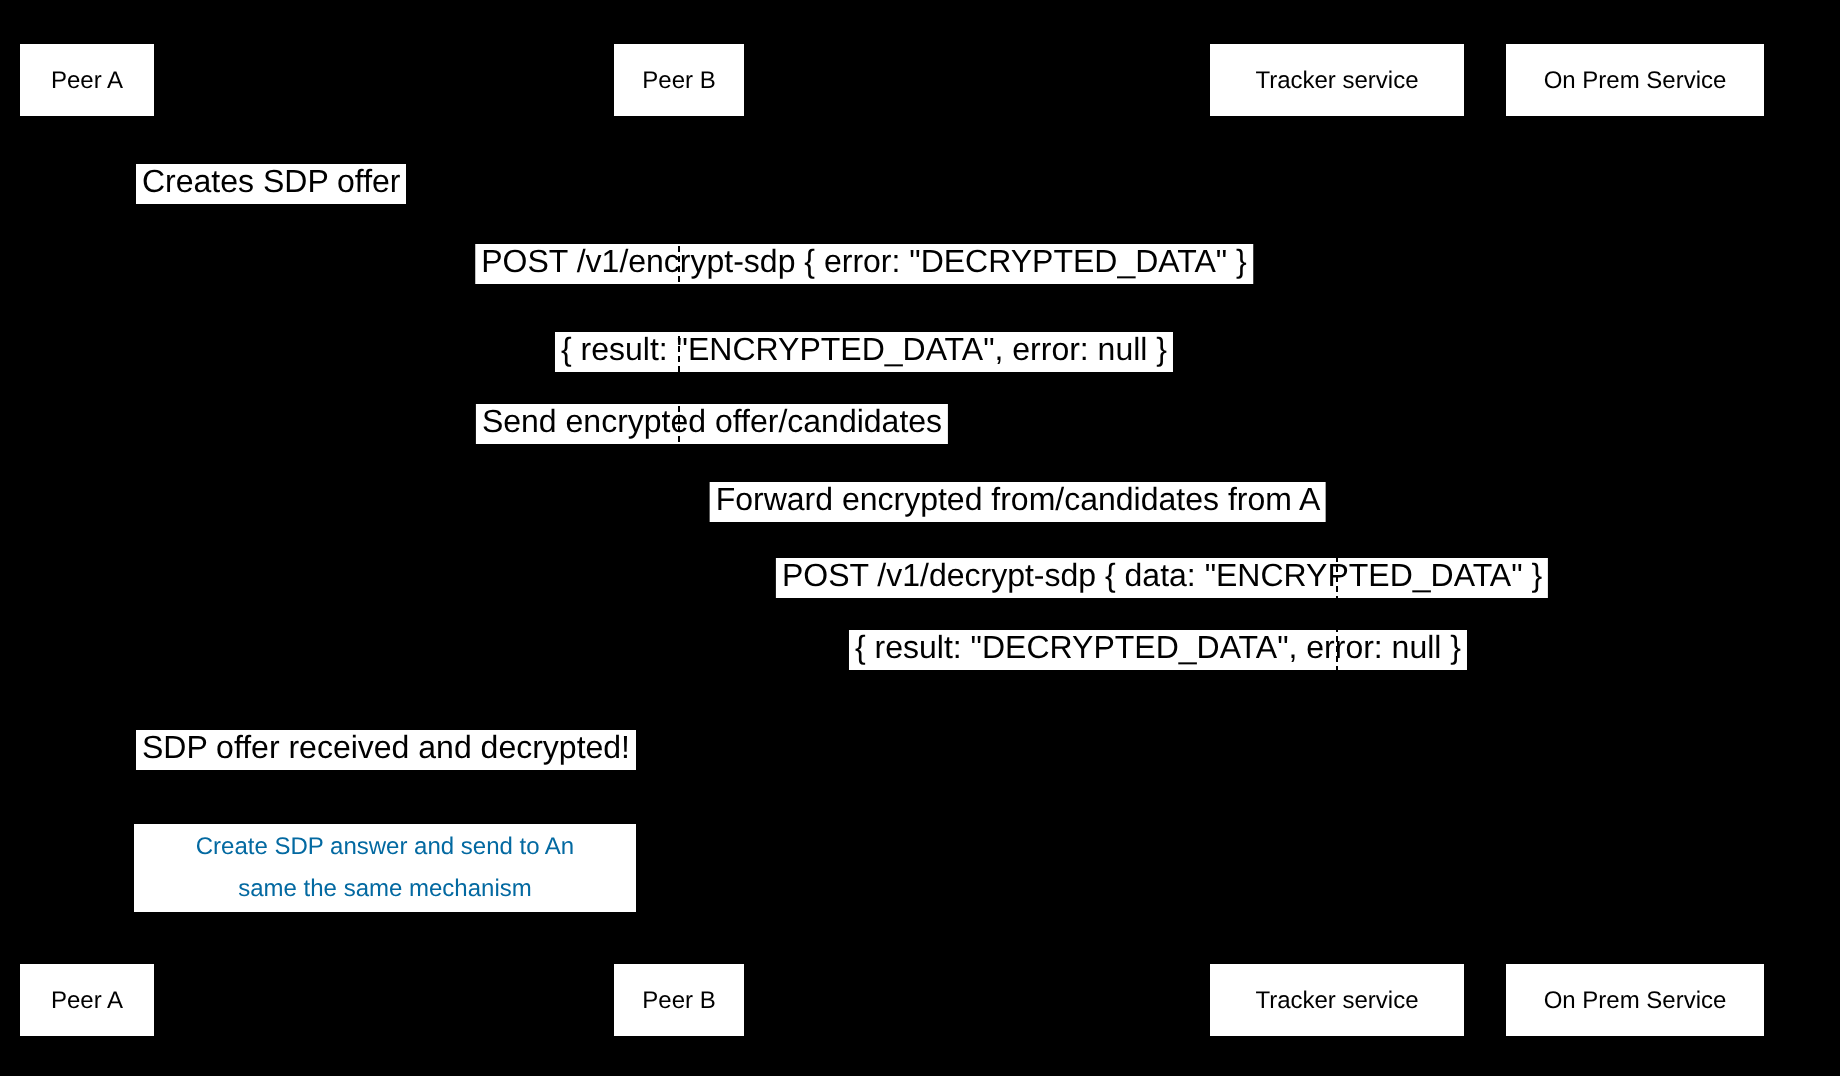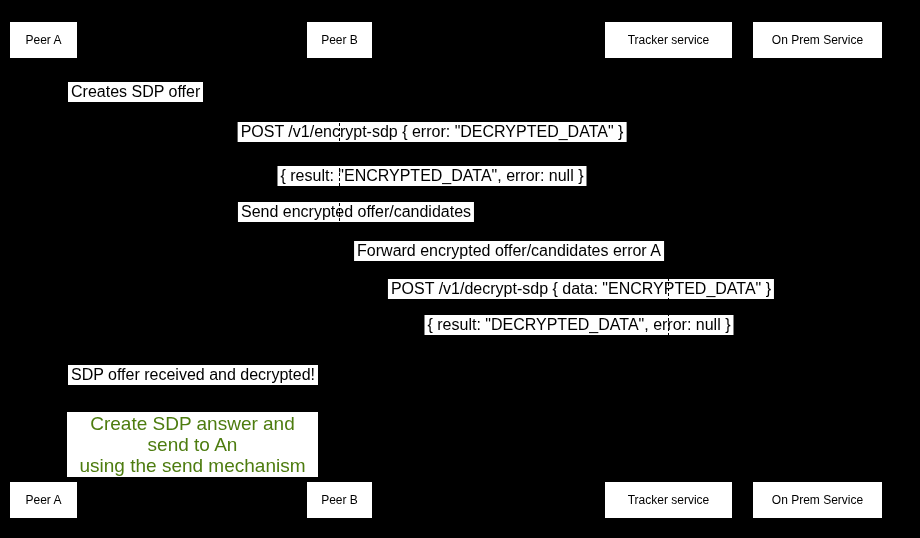--- a/index.html
+++ b/index.html
@@ -32,22 +32,22 @@
   .arrow.dashed { border-top-style:dashed; }
   .arrowhead { position:absolute; width:0; height:0; border:5px solid transparent; z-index:0; }
   .arrowhead.right { border-left-color:#000000; }
   .arrowhead.left  { border-right-color:#000000; }
   .selfloop {
     position:absolute; width:18px; height:12px; z-index:0;
     border:1px solid #000000; border-left:none; border-radius:0 8px 8px 0;
   }
   
   .note {
-    position:absolute; background:#ffffff; color:#4d7c0f;
-    font-size:19px; line-height:21px; text-align:center;
+    position:absolute; background:#ffffff; color:#0369a1;
+    font-size:12px; line-height:21px; text-align:center;
     padding:1px 0; z-index:1;
   }
 </style>
 </head>
 <body>
 
 <div class="stage">
 
   <div class="selfloop" style="left:43px; top:104px;"></div>
   <div class="arrow" style="left:43px;  top:147px; width:774px;"></div>
@@ -62,28 +62,28 @@
   <div class="arrowhead right" style="left:807px; top:299px;"></div>
   <div class="arrow dashed" style="left:340px; top:340px; width:477px;"></div>
   <div class="arrowhead left" style="left:340px; top:335px;"></div>
   <div class="arrow" style="left:43px;  top:390px; width:297px;"></div>
   <div class="arrowhead left" style="left:43px;  top:385px;"></div>
 
   <div class="msg" style="left:68px;  top:82px;">Creates SDP offer</div>
   <div class="msg center" style="left:432px; top:122px;">POST /v1/encrypt-sdp { error: "DECRYPTED_DATA" }</div>
   <div class="msg center" style="left:432px; top:166px;">{ result: "ENCRYPTED_DATA", error: null }</div>
   <div class="msg center" style="left:356px; top:202px;">Send encrypted offer/candidates</div>
-  <div class="msg center" style="left:509px; top:241px;">Forward encrypted offer/candidates error A</div>
+  <div class="msg center" style="left:509px; top:241px;">Forward encrypted from/candidates from A</div>
   <div class="msg center" style="left:581px; top:279px;">POST /v1/decrypt-sdp { data: "ENCRYPTED_DATA" }</div>
   <div class="msg center" style="left:579px; top:315px;">{ result: "DECRYPTED_DATA", error: null }</div>
   <div class="msg center" style="left:193px; top:365px;">SDP offer received and decrypted!</div>
 
   <div class="note" style="left:67px; top:412px; width:251px;">
     <div>Create SDP answer and send to An</div>
-    <div>using the send mechanism</div>
+    <div>same the same mechanism</div>
   </div>
 
   <div class="lifeline" style="left:43px;"></div>
   <div class="lifeline" style="left:339px;"></div>
   <div class="lifeline" style="left:668px;"></div>
   <div class="lifeline" style="left:817px;"></div>
 
   <div class="actor" style="left:10px;  top:22px; width:67px;">Peer A</div>
   <div class="actor" style="left:307px; top:22px; width:65px;">Peer B</div>
   <div class="actor" style="left:605px; top:22px; width:127px;">Tracker service</div>

